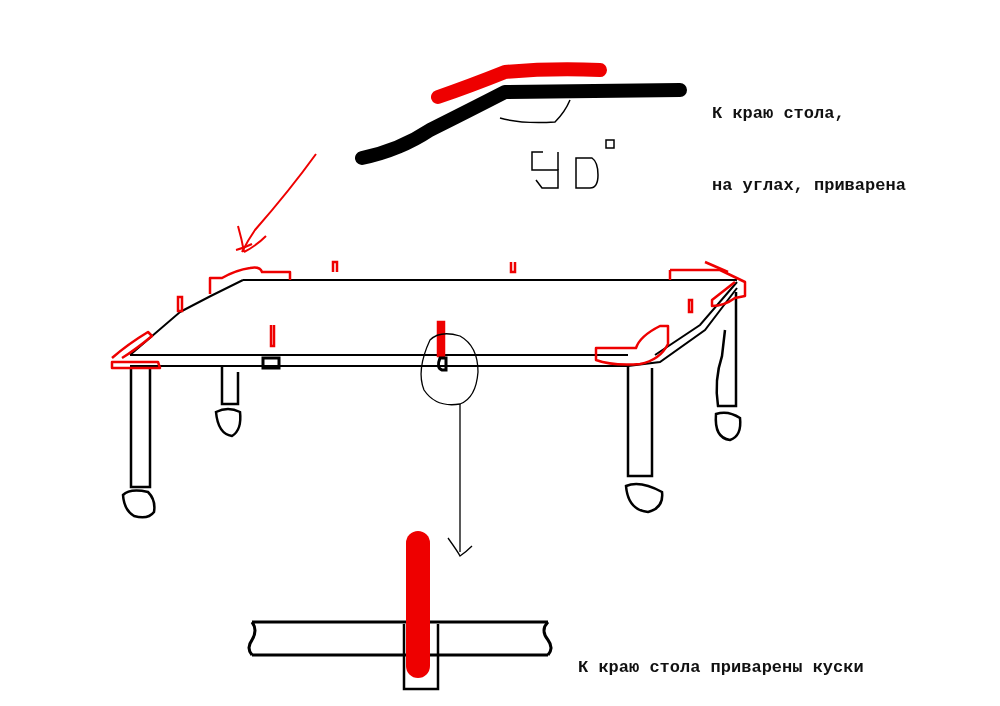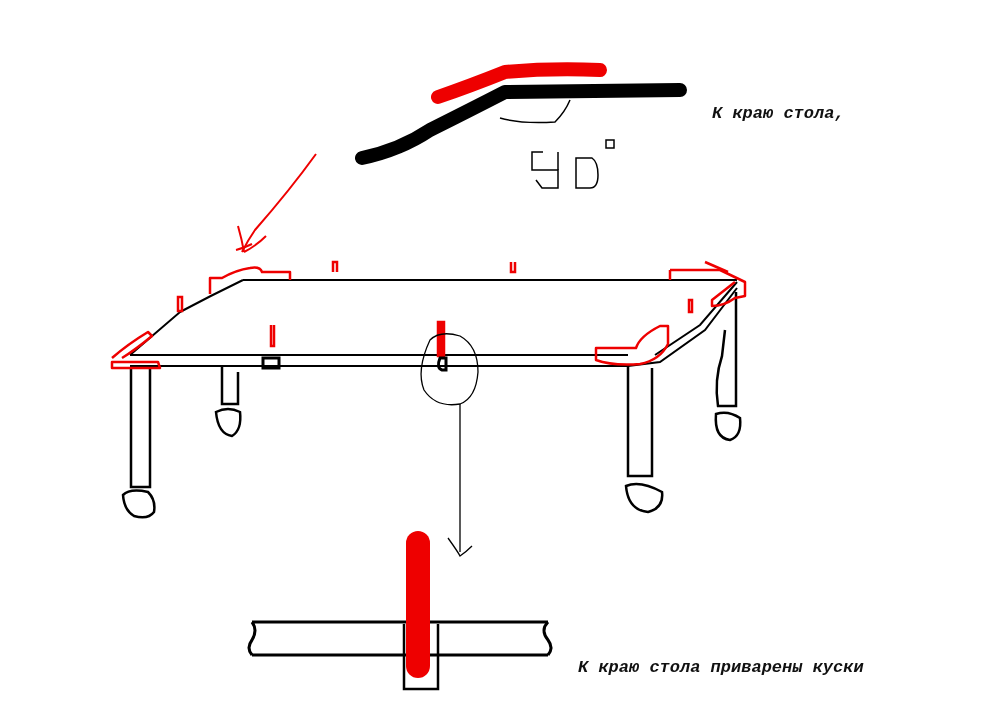--- a/index.html
+++ b/index.html
@@ -1,21 +1,20 @@
 <!DOCTYPE html>
 <html><head>
   <meta charset="utf-8">
   <style>
     html, body { margin: 0; padding: 0; background: #ffffff; }
     body { width: 1000px; height: 706px; position: relative; overflow: hidden; }
     #canvas { position: absolute; left: 0; top: 0; }
     .note {
       position: absolute;
       font-family: "Liberation Mono", "DejaVu Sans Mono", monospace;
-      font-style: italic;
       font-weight: bold;
       color: #111111;
       font-size: 17px;
       line-height: 24px;
       white-space: pre;
     }
     #note-top { left: 712px; top: 54px; }
     #note-bottom { left: 578px; top: 608px; font-size: 17px; line-height: 24px; }
     .note span { display: block; }
   </style>
@@ -91,20 +90,21 @@
     <path d="M252 622 L548 622 M252 655 L548 655" stroke="#000" stroke-width="3" fill="none"></path>
     <path d="M252 622 Q258 630 252 640 Q246 648 252 655" stroke="#000" stroke-width="3" fill="none"></path>
     <path d="M548 622 Q540 630 548 640 Q554 648 548 655" stroke="#000" stroke-width="3" fill="none"></path>
     <path d="M404 624 L404 689 L438 689 L438 624" stroke="#000" stroke-width="2.5" fill="none"></path>
     <rect x="406" y="531" width="24" height="147" rx="12" fill="#ee0000"></rect>
   </g>
 </svg>
 
 <div class="note" id="note-top">
   <span>К краю стола,</span>
+  <span>на углах, приварена</span>
 </div>
 
 <div class="note" id="note-bottom">
   <span>К краю стола приварены куски</span>
   
   
   
 </div>
 
 </body></html>

